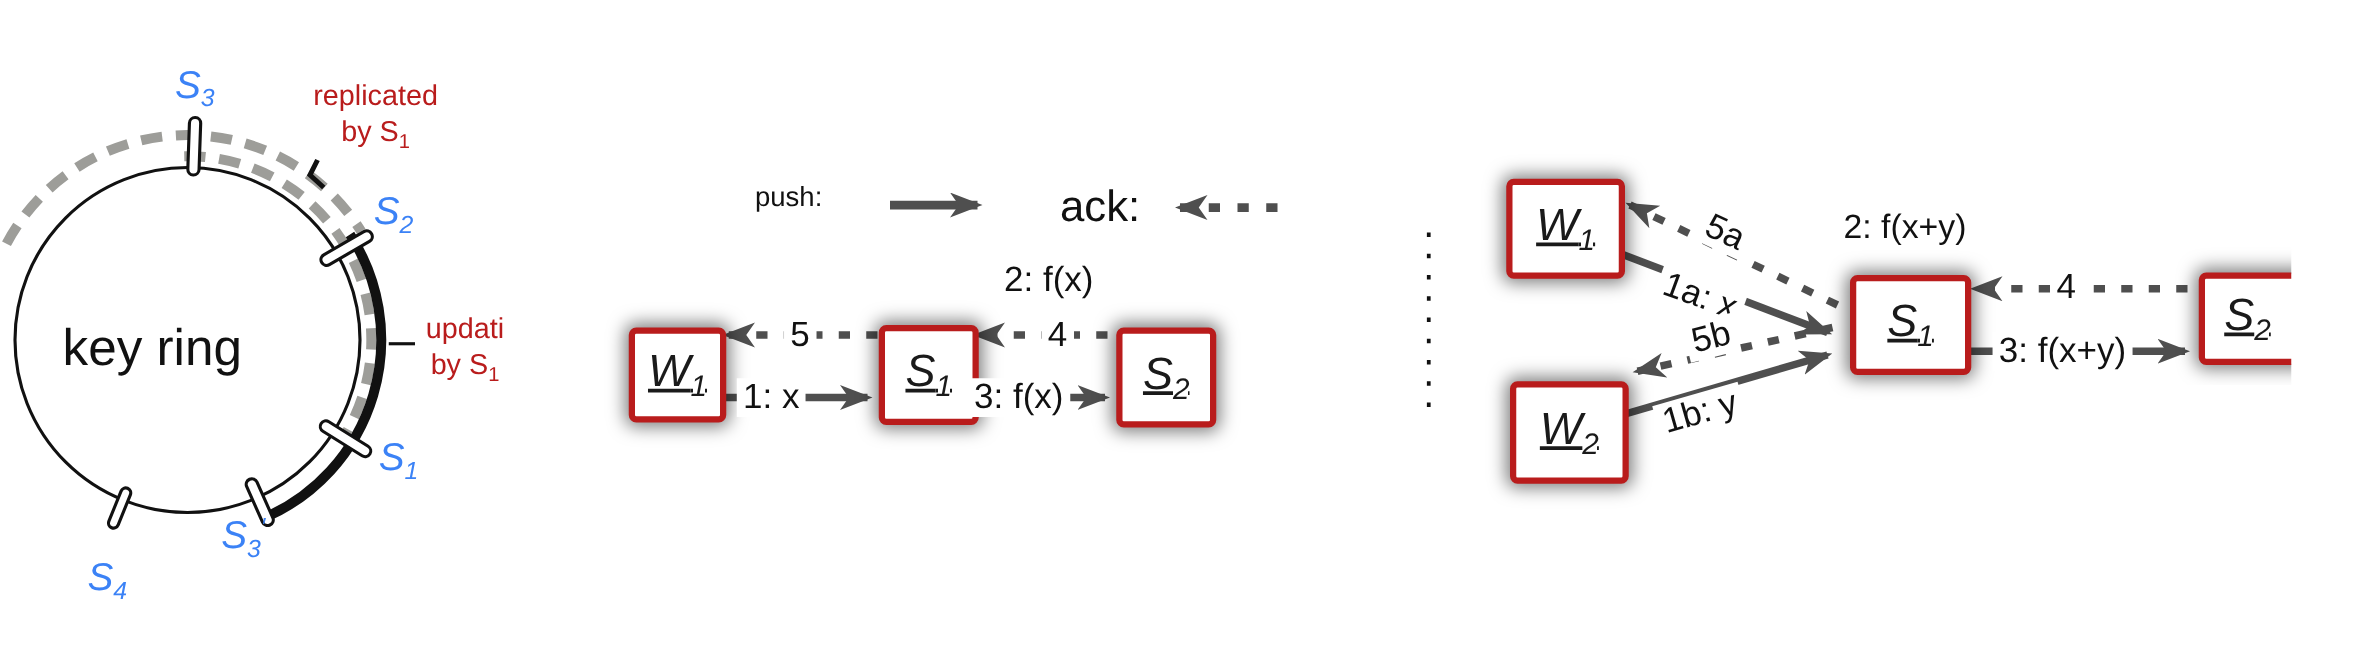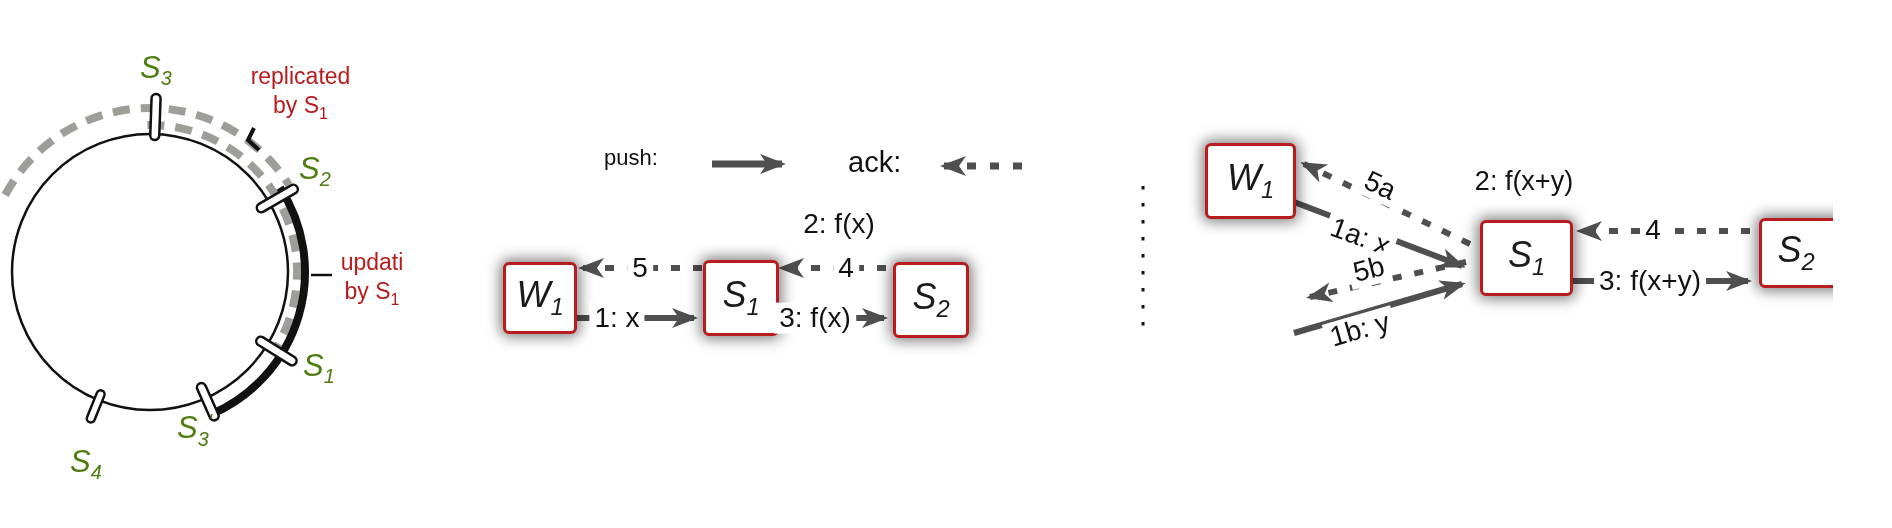--- a/index.html
+++ b/index.html
@@ -7,26 +7,26 @@
           font-family:"Liberation Sans",sans-serif;}
   .layer{position:absolute;left:0;top:0;}
   .lbl{position:absolute;font:28px/1.1 "Liberation Sans",sans-serif;color:#111;white-space:nowrap;z-index:5;}
   .online{background:#fff;padding:0 5px;}
   .ctr{transform:translate(-50%,-50%);}
   .rot25{transform:translate(-50%,-50%) rotate(25deg);}
   .rot20{transform:translate(-50%,-50%) rotate(20deg);}
   .rotm14{transform:translate(-50%,-50%) rotate(-14deg);}
   .rotm16{transform:translate(-50%,-50%) rotate(-16deg);}
   .ctrx{transform:translateX(-50%);}
-  .node{position:absolute;background:#fff;border:3px solid #b91c1c;border-radius:6px;
+  .node{position:absolute;background:#fff;border:5px solid #b91c1c;border-radius:6px;
         box-shadow:0 0 14px 3px rgba(0,0,0,.5);display:flex;align-items:center;justify-content:center;
-        font:italic 36px/1 "Liberation Sans",sans-serif;color:#1a1a1a;z-index:4;}
+        font:italic 36px/1 "Liberation Sans",sans-serif;color:#1a1a1a;z-index:4;text-decoration:underline;}
   .node sub{font-size:.66em;}
   .clipbox{position:absolute;overflow:hidden;z-index:4;}
-  .rlbl{position:absolute;font:italic 31px/1 "Liberation Sans",sans-serif;color:#4d7c0f;white-space:nowrap;z-index:5;}
+  .rlbl{position:absolute;font:italic 31px/1 "Liberation Sans",sans-serif;color:#3b82f6;white-space:nowrap;z-index:5;}
   .rlbl sub{font-size:.64em;}
   .rlbl sup{font-size:.6em;}
   .ann{position:absolute;font:23px/1.25 "Liberation Sans",sans-serif;color:#b91c1c;text-align:center;z-index:5;}
   .ann sub{font-size:.7em;}
   .ringtitle{position:absolute;font:41px/1 "Liberation Sans",sans-serif;color:#111;z-index:5;}
   .caption{position:absolute;left:408px;top:447px;width:1425px;height:25px;overflow:hidden;
            font:36px/1 "Liberation Serif",serif;white-space:nowrap;color:#111;z-index:6;}
 </style>
 </head>
 <body>
@@ -69,58 +69,62 @@
     <line x1="1143" y1="186" x2="1143" y2="336" stroke="#111" stroke-width="3" stroke-dasharray="3.5 13.5"></line>
 
     <line x1="1294" y1="202" x2="1462" y2="266" stroke="#4f4f4f" stroke-width="6" marker-end="url(#ah)"></line>
     <line x1="1294" y1="333" x2="1462" y2="284" stroke="#4f4f4f" stroke-width="6" marker-end="url(#ah)"></line>
     <line x1="1470" y1="244" x2="1304" y2="164" stroke="#4f4f4f" stroke-width="6" stroke-dasharray="9 13" marker-end="url(#ah)"></line>
     <line x1="1466" y1="262" x2="1310" y2="297" stroke="#4f4f4f" stroke-width="6" stroke-dasharray="9 13" marker-end="url(#ah)"></line>
     <line x1="1750" y1="231" x2="1580" y2="231" stroke="#4f4f4f" stroke-width="6" stroke-dasharray="9 13" marker-end="url(#ah)"></line>
     <line x1="1570" y1="281" x2="1748" y2="281" stroke="#4f4f4f" stroke-width="6" marker-end="url(#ah)"></line>
   </svg>
 
+  <div class="ringtitle" style="left:50px;top:258px;">key ring</div>
 
   <div class="rlbl" style="left:140px;top:52px;"><span>S</span><sub>3</sub></div>
   <div class="rlbl" style="left:299px;top:153px;"><span>S</span><sub>2</sub></div>
   <div class="rlbl" style="left:303px;top:350px;"><span>S</span><sub>1</sub></div>
   <div class="rlbl" style="left:70px;top:414px;margin-top:32px;"><span>S</span><sub>4</sub></div>
   <div class="rlbl" style="left:177px;top:412px;"><span>S</span><sub>3</sub><sup>′</sup></div>
 
   <div class="ann" style="left:238px;top:62px;width:125px;">
     <div>replicated</div>
     <div><span>by S</span><sub>1</sub></div>
   </div>
 
   <div class="ann" style="left:330px;top:248px;width:84px;">
     <div>updati</div>
     <div><span>by S</span><sub>1</sub></div>
   </div>
 
   <div class="lbl" style="left:604px;top:146px;font-size:22px;">push:</div>
-  <div class="lbl" style="left:848px;top:147px;font-size:29px;">ack:</div>
+  <div class="lbl" style="left:848px;top:147px;font-size:35px;">ack:</div>
 
   <div class="node" style="left:503px;top:262px;width:68px;height:66px;">
     <span><span>W</span><sub>1</sub></span>
   </div>
   <div class="node" style="left:703px;top:260px;width:70px;height:70px;">
     <span><span>S</span><sub>1</sub></span>
   </div>
   <div class="node" style="left:893px;top:262px;width:70px;height:70px;">
     <span><span>S</span><sub>2</sub></span>
   </div>
 
   <div class="lbl ctrx" style="left:839px;top:209px;">2: f(x)</div>
   <div class="lbl online ctr" style="left:640px;top:268px;">5</div>
   <div class="lbl online ctr" style="left:846px;top:268px;">4</div>
   <div class="lbl online ctr" style="left:617px;top:318px;">1: x</div>
   <div class="lbl online ctr" style="left:815px;top:318px;">3: f(x)</div>
 
   <div class="node" style="left:1205px;top:143px;width:85px;height:70px;">
     <span><span>W</span><sub>1</sub></span>
+  </div>
+  <div class="node" style="left:1208px;top:305px;width:85px;height:72px;">
+    <span><span>W</span><sub>2</sub></span>
   </div>
   <div class="node" style="left:1480px;top:220px;width:87px;height:70px;">
     <span><span>S</span><sub>1</sub></span>
   </div>
 
   <div class="clipbox" style="left:1740px;top:196px;width:93px;height:112px;">
     <div class="node" style="left:19px;top:22px;width:96px;height:64px;">
       <span style="margin-right:28px;"><span>S</span><sub>2</sub></span>
     </div>
   </div>

